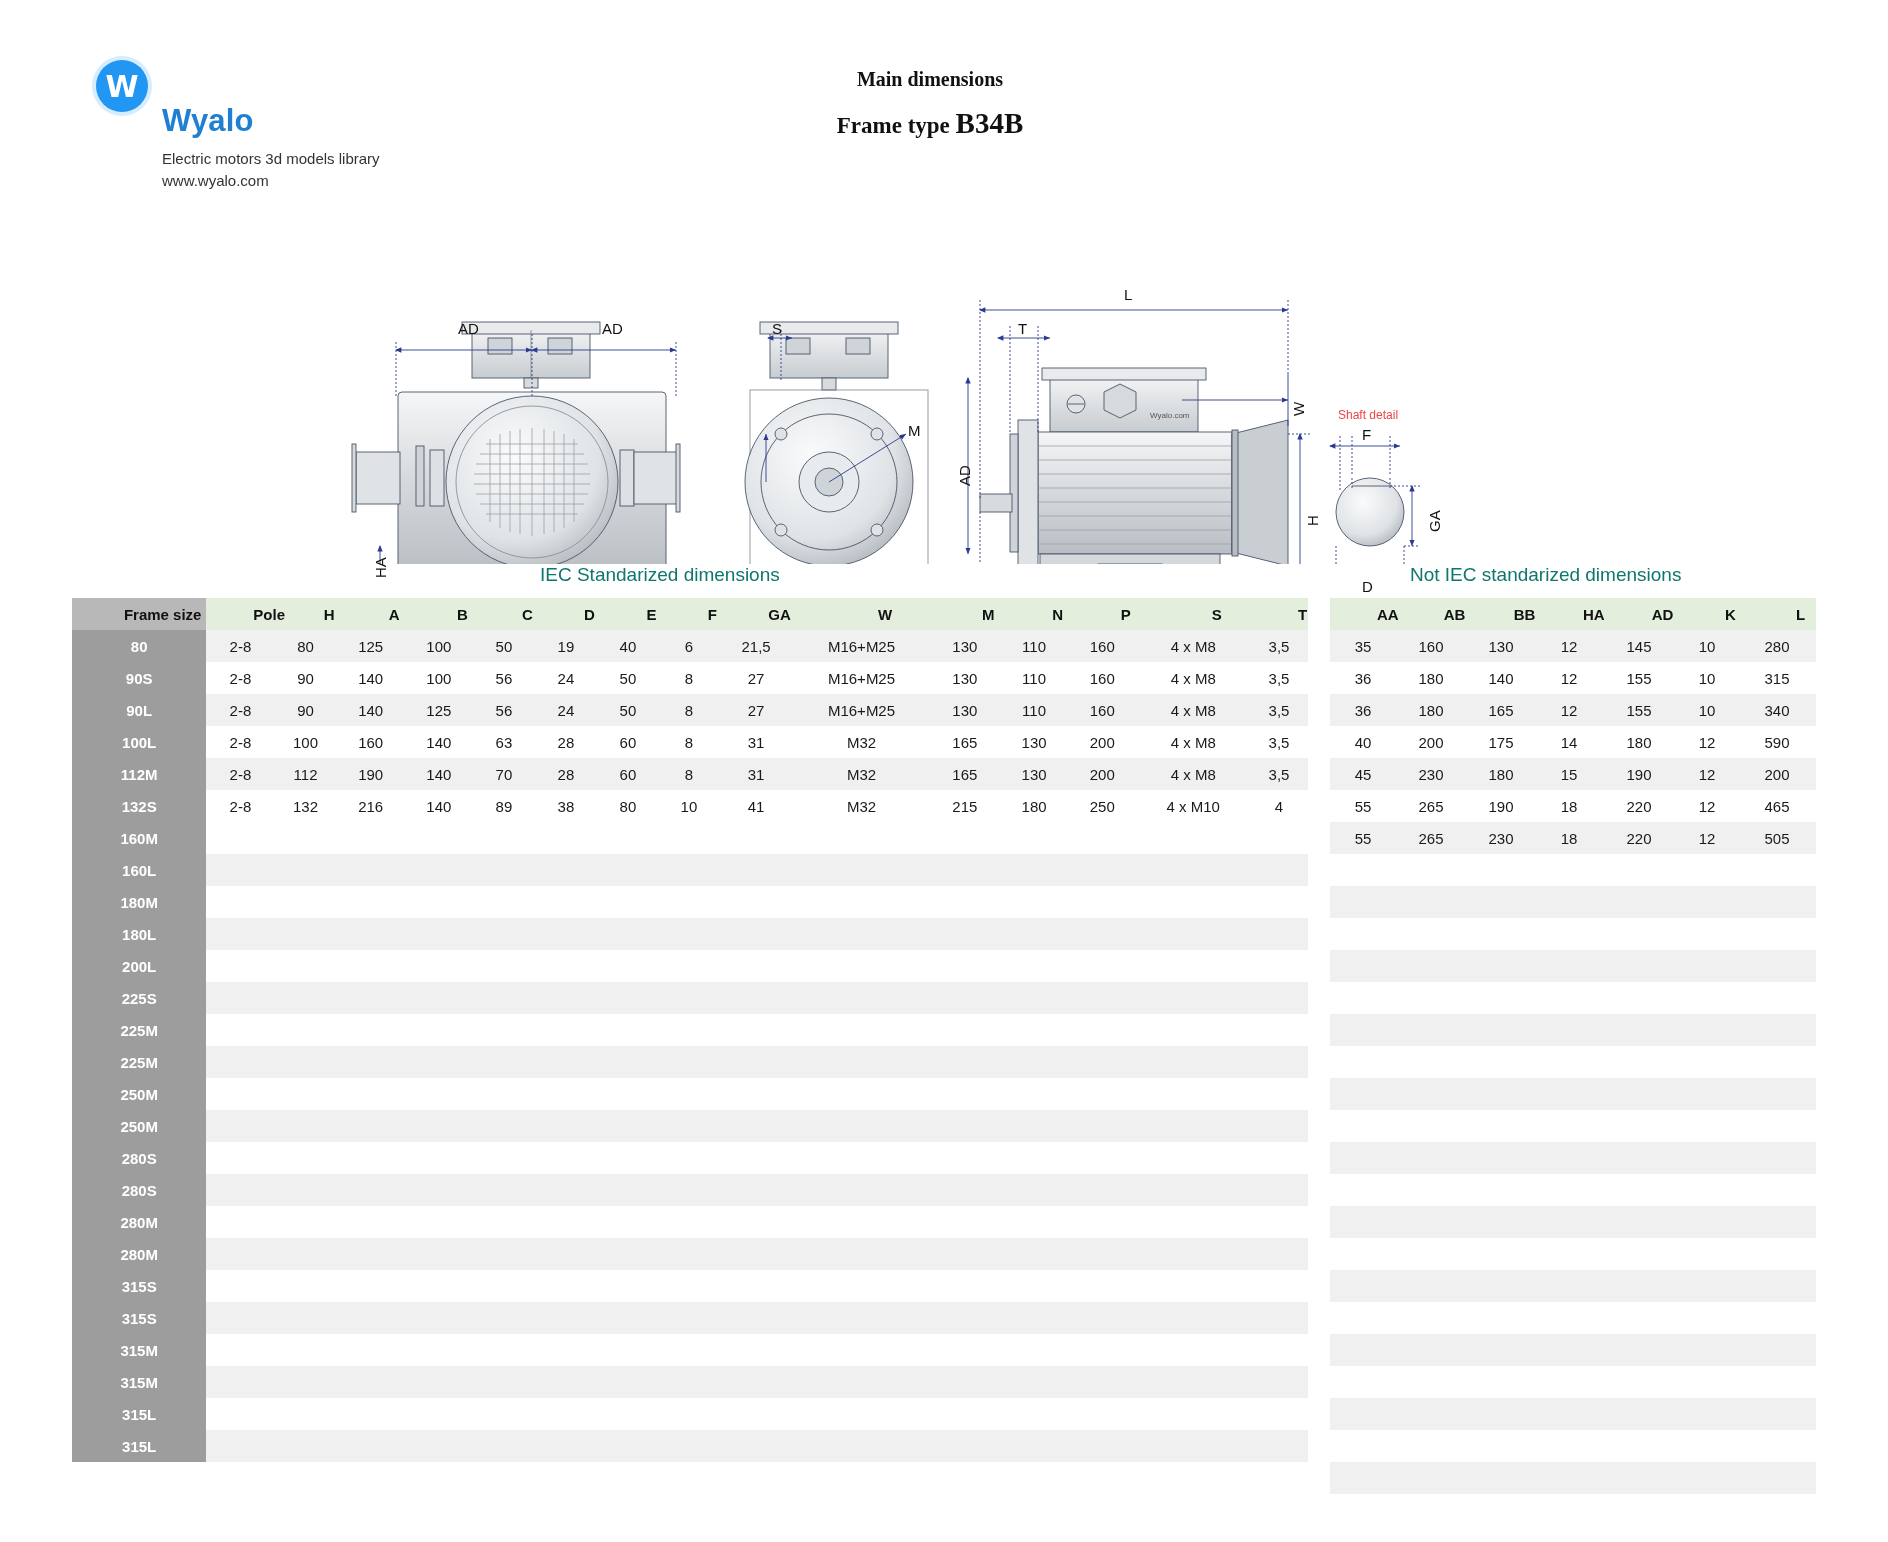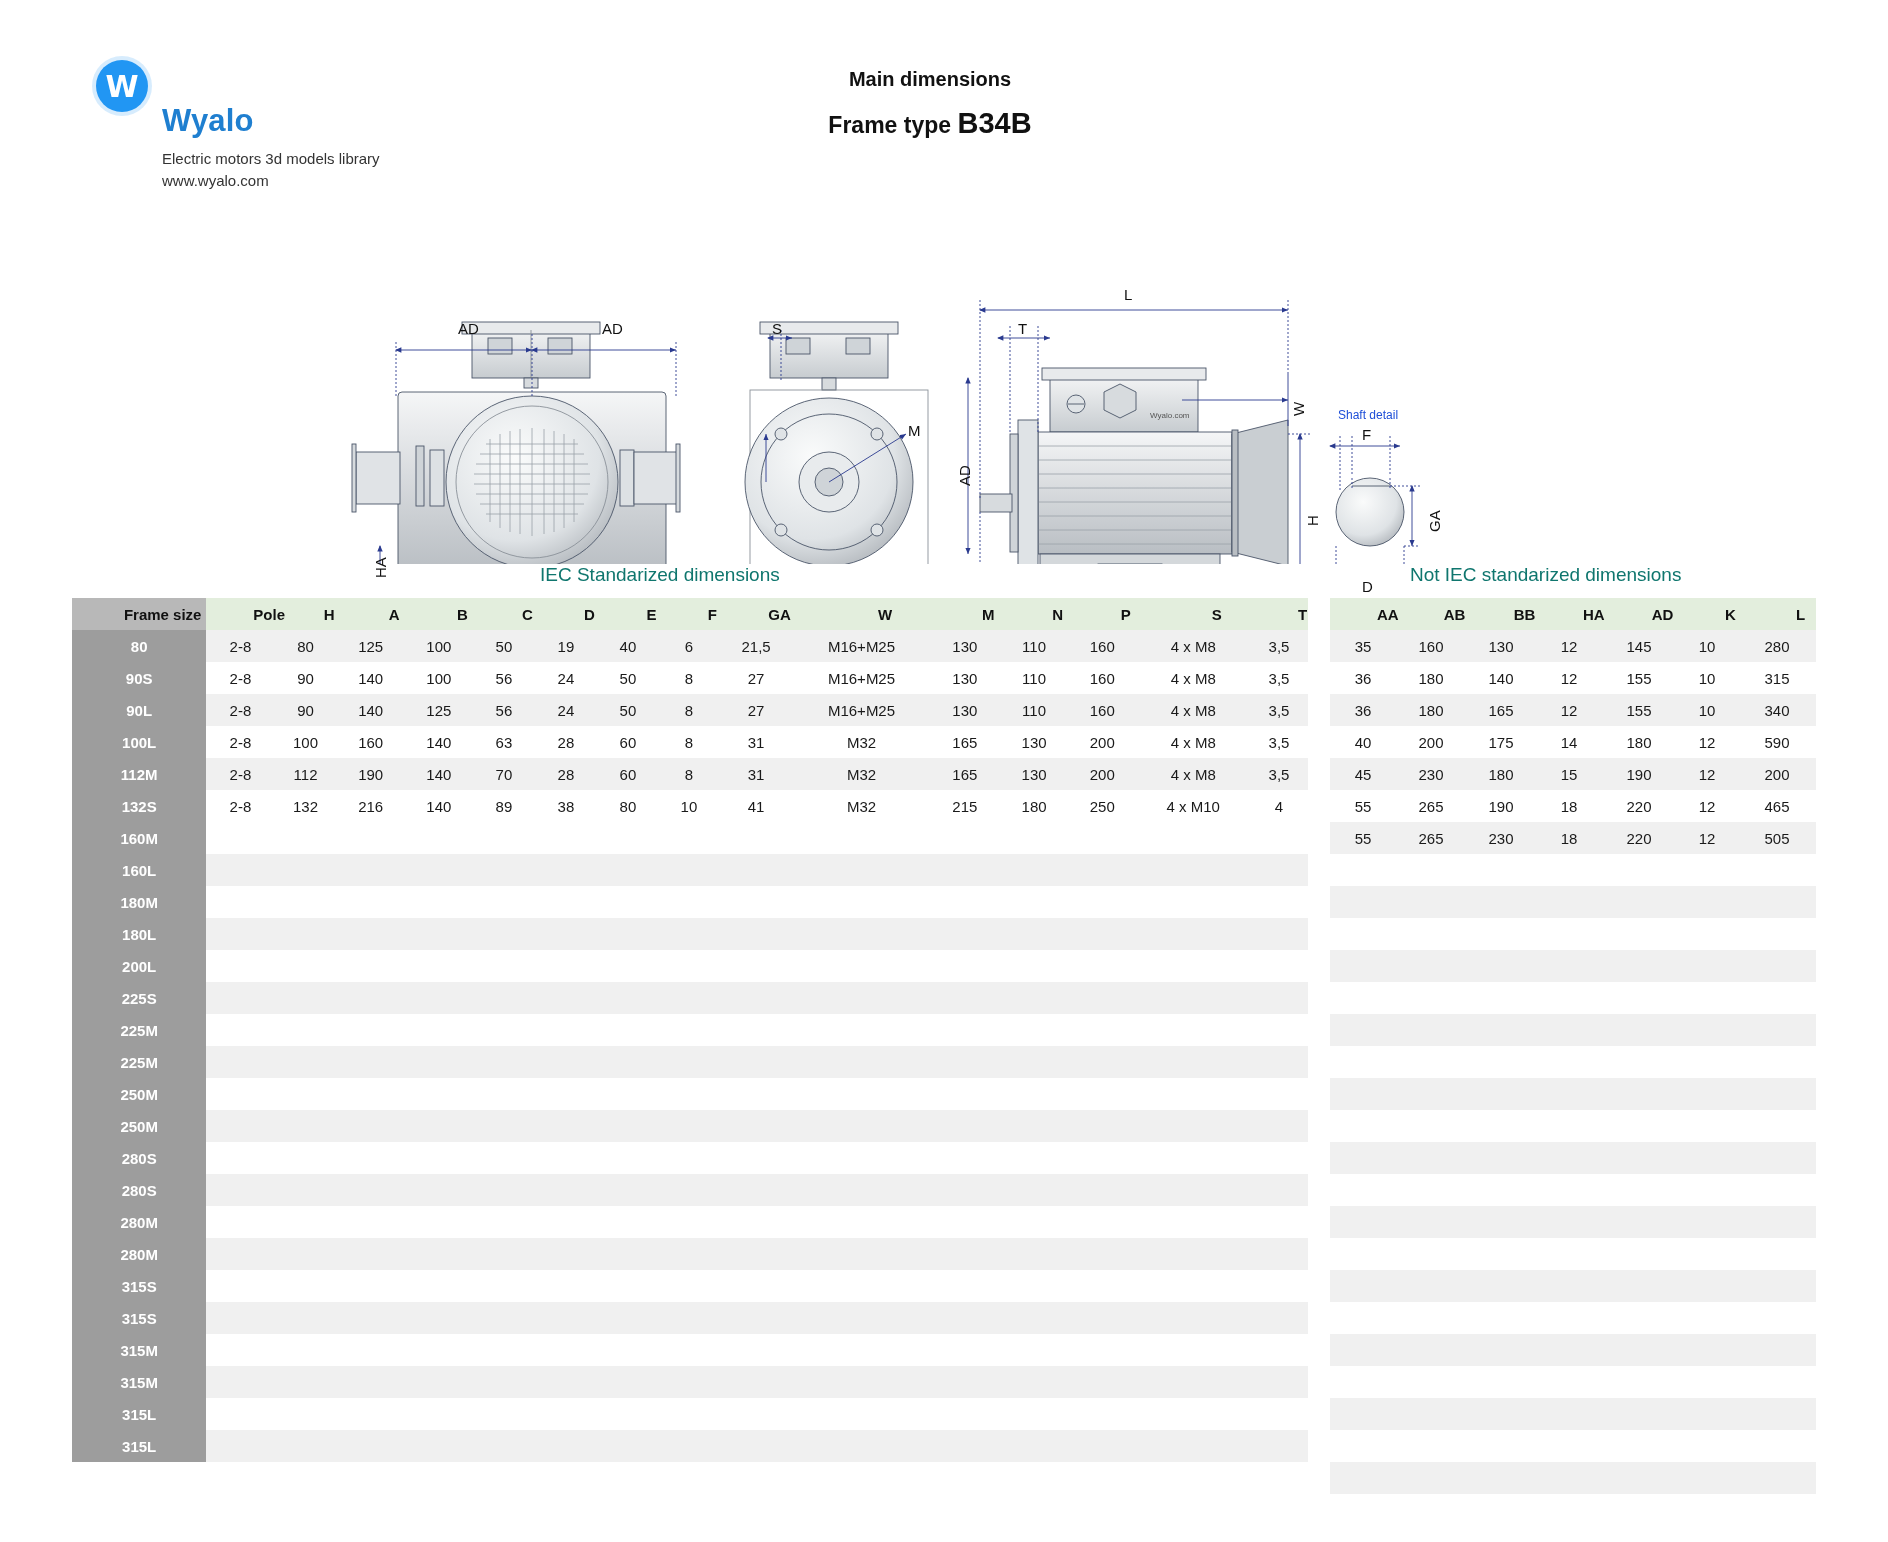--- a/index.html
+++ b/index.html
@@ -61,20 +61,21 @@
     line-height: 1.45;
   }
   .brand-sub div { white-space: nowrap; }
 
   .title-block {
     position: absolute;
     left: 700px;
     top: 68px;
     width: 460px;
     text-align: center;
+    font-family: Liberation Serif, serif;
   }
   .title-main {
     font-size: 20px;
     font-weight: bold;
     color: #111111;
   }
   .title-sub {
     margin-top: 16px;
     font-size: 23px;
     font-weight: bold;
@@ -96,21 +97,21 @@
     color: #111111;
     font-family: "Liberation Sans", sans-serif;
   }
   .dim-label.vert {
     transform: rotate(-90deg);
     transform-origin: left top;
   }
   .small-note {
     position: absolute;
     font-size: 12px;
-    color: #1d4ed8;
+    color: #ef4444;
   }
 
   
   .caption-row {
     position: relative;
     height: 34px;
   }
   .caption {
     position: absolute;
     font-size: 19px;

